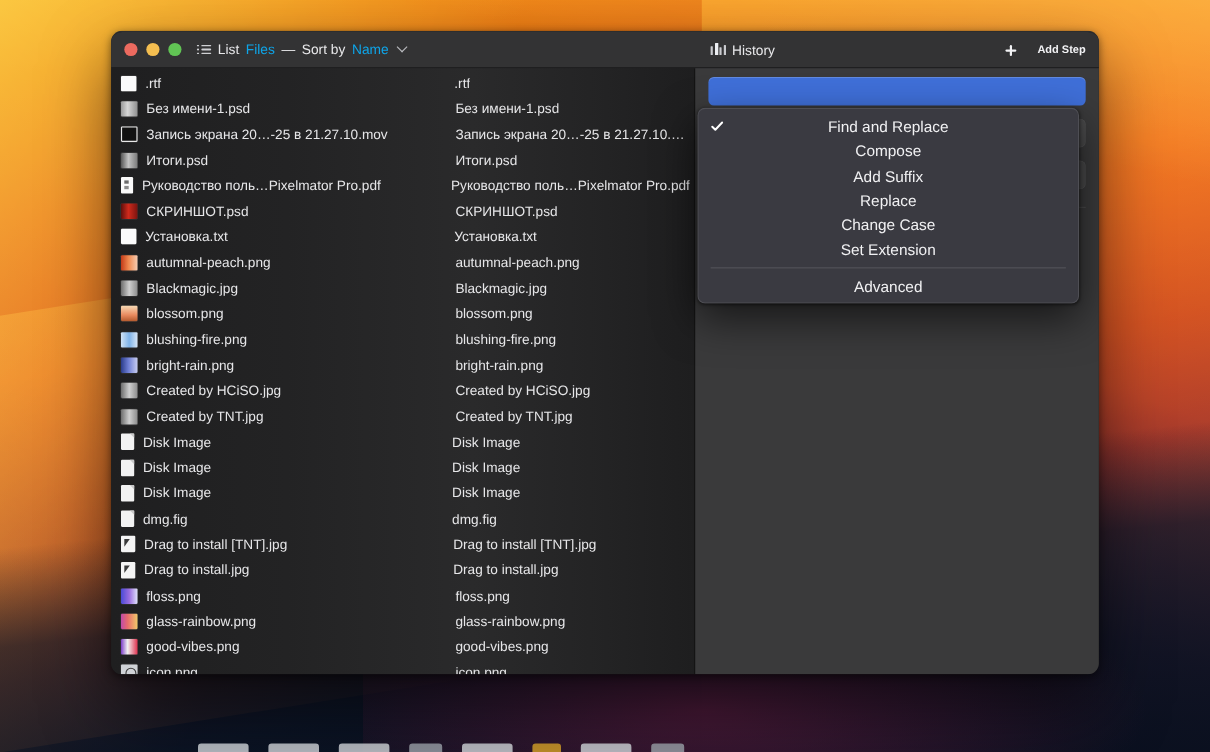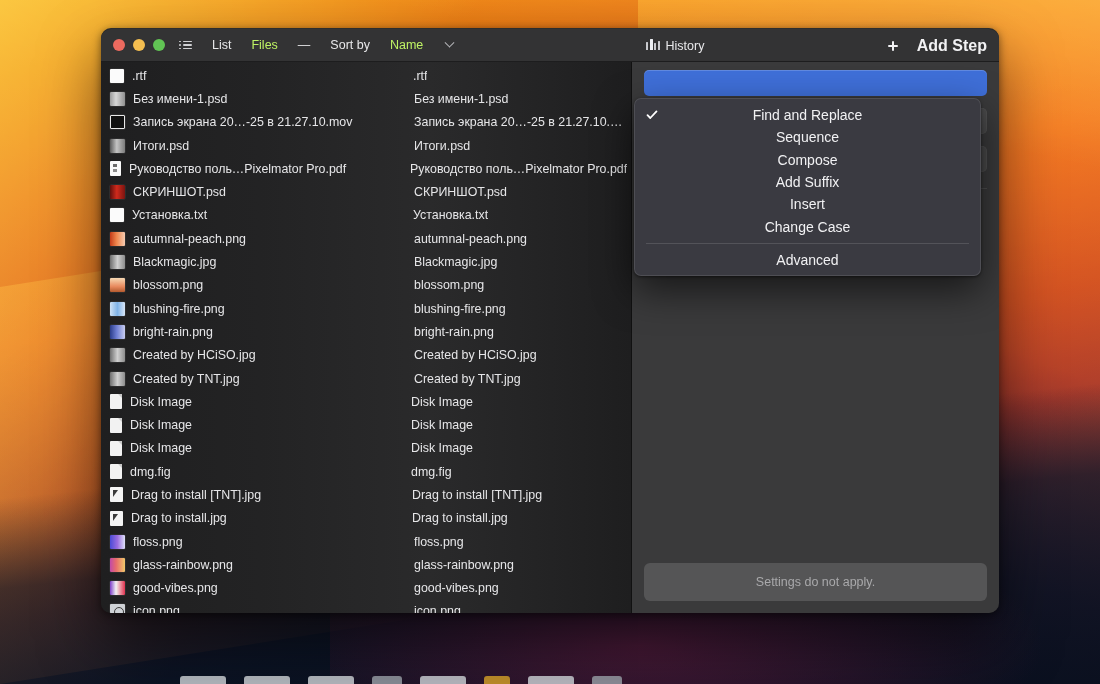--- a/index.html
+++ b/index.html
@@ -116,21 +116,21 @@
     padding-left: 12px;
   }
   .tl { width: 12px; height: 12px; border-radius: 50%; display: block; }
   .tl.red    { background: #ec6a5f; }
   .tl.yellow { background: #f4be50; }
   .tl.green  { background: #61c454; }
 
   #titlebar-left {
     display: flex;
     align-items: center;
-    gap: 20px;
+    gap: 6px;
     margin-left: 14px;
     font-size: 12.5px;
     color: #e8e8ea;
     white-space: nowrap;
     text-align: center;
   }
   #titlebar-left .listicon {
     display: inline-flex;
     flex-direction: column;
     justify-content: center;
@@ -147,21 +147,21 @@
     margin-left: 4px;
   }
   #titlebar-left .listicon i::before {
     content: "";
     position: absolute;
     left: -4px; top: 0;
     width: 2px; height: 1.6px;
     background: #cfd0d3;
     border-radius: 1px;
   }
-  .tb-link { color: #bef264; }
+  .tb-link { color: #0ea5e9; }
   .tb-dim  { color: #e8e8ea; }
   .chev {
     display: inline-block;
     width: 7px; height: 7px;
     border-right: 1.5px solid #b8b9bd;
     border-bottom: 1.5px solid #b8b9bd;
     transform: rotate(45deg) translate(-2px,-2px);
     margin-left: 3px;
   }
 
@@ -198,21 +198,21 @@
   }
   .histicon b:nth-child(1) { height: 8px; }
   .histicon b:nth-child(2) { height: 11px; background: #eceef2; width: 3px; }
   .histicon b:nth-child(3) { height: 7px; }
   .histicon b:nth-child(4) { height: 9px; }
 
   #add-step {
     display: flex;
     align-items: center;
     gap: 19px;
-    font-size: 16px;
+    font-size: 10px;
     font-weight: 700;
     color: #f2f2f4;
     cursor: default;
   }
   .plusicon {
     position: relative;
     width: 10px; height: 10px;
     display: inline-block;
   }
   .plusicon::before, .plusicon::after {
@@ -613,48 +613,45 @@
       <div id="inspector">
 
         <div id="inspector-controls">
           <div class="insp-select"></div>
           <div class="insp-field"></div>
           <div class="insp-field"></div>
           <div class="insp-sep"></div>
           <div class="insp-field short"></div>
         </div>
 
-        <div id="settings-note">
-          <span>Settings do not apply.</span>
-        </div>
       </div>
 
       <div id="popup-menu">
           <div class="menu-item">
             <span class="check">
               <svg width="12" height="12" viewBox="0 0 12 12">
                 <path d="M1.5 6.2 L4.3 9 L10.5 2.4" stroke="#ffffff" stroke-width="1.8" fill="none" stroke-linecap="round" stroke-linejoin="round"></path>
               </svg>
             </span>
             <span>Find and Replace</span>
           </div>
           <div class="menu-item">
-            <span>Sequence</span>
-          </div>
-          <div class="menu-item">
             <span>Compose</span>
           </div>
           <div class="menu-item">
             <span>Add Suffix</span>
           </div>
           <div class="menu-item">
-            <span>Insert</span>
+            <span>Replace</span>
           </div>
           <div class="menu-item">
             <span>Change Case</span>
+          </div>
+          <div class="menu-item">
+            <span>Set Extension</span>
           </div>
           <div class="menu-divider"></div>
           <div class="menu-item">
             <span>Advanced</span>
           </div>
         </div>
 
     </div>
   </div>
 </div>

